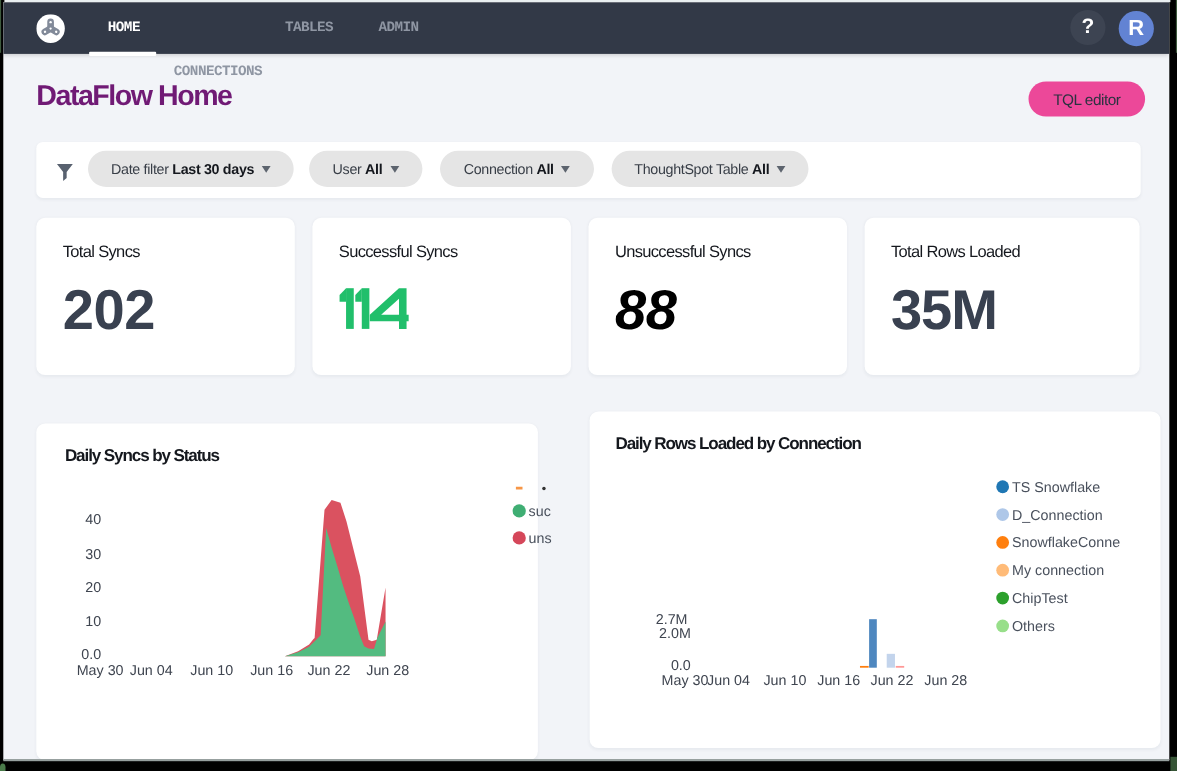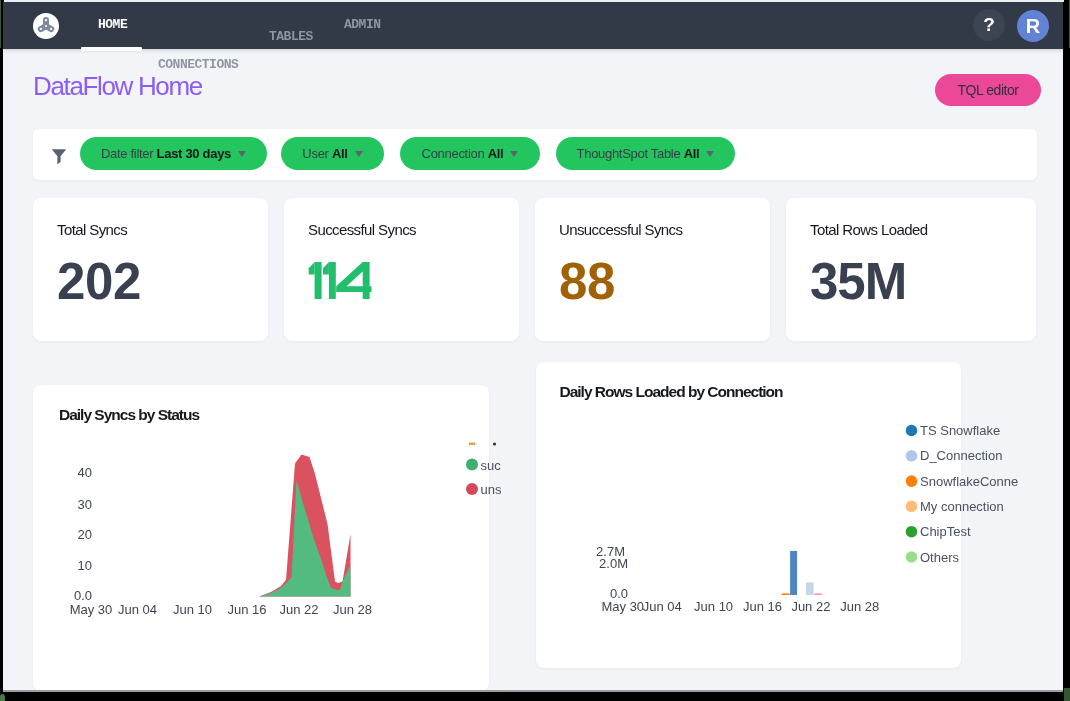--- a/index.html
+++ b/index.html
@@ -11,25 +11,25 @@
 .greenedge { position:absolute; width:1px; background:#3e5a3e; }
 
 #nav { position:absolute; left:0; top:0; width:1060px; height:47px; background:#323947; box-shadow:0 1px 4px rgba(0,0,0,0.18); }
 #logo { position:absolute; left:30px; top:11px; width:26px; height:26px; }
 .navitem { position:absolute; top:0; height:47px; line-height:46px; font-family:Liberation Mono, monospace; font-size:13px; font-weight:700; letter-spacing:-0.5px; color:#8f96a3; }
 .navitem.active { color:#fff; }
 #underline { position:absolute; left:78px; top:45px; width:61px; height:4px; background:#fff; border-radius:1px; }
 #help { position:absolute; left:970px; top:7px; width:32px; height:32px; border-radius:50%; background:#3d4452; color:#fff; text-align:center; line-height:32px; font-size:19px; font-weight:700; }
 #avatar { position:absolute; left:1014px; top:8px; width:32px; height:32px; border-radius:50%; background:#6283d3; color:#fff; text-align:center; line-height:32px; font-size:20px; font-weight:700; }
 
-#title { position:absolute; left:30px; top:70px; font-size:26px; font-weight:400; color:#8b5cf6; letter-spacing:-1.35px; line-height:1.15; }
+#title { position:absolute; left:30px; top:70px; font-size:26px; font-weight:700; color:#701a75; letter-spacing:-1.35px; line-height:1.15; }
 #tql { position:absolute; left:932px; top:72px; width:106px; height:32px; border-radius:16px; background:#ec4899; color:#2b3240; font-size:14px; letter-spacing:-0.45px; text-align:center; line-height:32px; }
 
 #fbar { position:absolute; left:30px; top:127px; width:1004px; height:51px; background:#fff; border-radius:6px; box-shadow:0 1px 3px rgba(25,35,55,0.05); }
-.pill { position:absolute; top:8px; height:33px; border-radius:17px; background:#22c55e; color:#383e47; font-size:13px; letter-spacing:-0.3px; line-height:33px; text-align:center; white-space:nowrap; }
+.pill { position:absolute; top:8px; height:33px; border-radius:17px; background:#e5e5e5; color:#383e47; font-size:13px; letter-spacing:-0.3px; line-height:33px; text-align:center; white-space:nowrap; }
 .pill b { color:#15181e; font-weight:700; }
 .tri { display:inline-block; width:0; height:0; border-left:4.5px solid transparent; border-right:4.5px solid transparent; border-top:6px solid #5d646e; vertical-align:middle; margin-left:7px; margin-top:-2px; }
 
 .card { position:absolute; background:#fff; border-radius:8px; box-shadow:0 1px 3px rgba(25,35,55,0.05); }
 .slabel { position:absolute; left:24px; top:23.5px; font-size:15px; font-weight:400; color:#15181e; letter-spacing:-0.6px; line-height:1; }
 .snum { position:absolute; left:24px; top:58px; font-size:51px; font-weight:700; letter-spacing:-0.4px; color:#394150; line-height:1; }
 
 .ctitle { position:absolute; font-size:15.5px; font-weight:700; color:#15181e; letter-spacing:-1.0px; line-height:1; }
 </style>
 </head>
@@ -51,21 +51,21 @@
           </g>
           <g transform="rotate(240 12 12)">
             <rect x="9.2" y="3.6" width="5.6" height="10.2" rx="2.8"></rect>
             <circle cx="12" cy="6.6" r="1.0" fill="#fff"></circle>
           </g>
           <circle cx="12" cy="12" r="0.95" fill="#fff"></circle>
         </g>
       </svg>
       <div class="navitem active" style="left:95px;">HOME</div>
       <div class="navitem" style="left:155px;margin-top:40px;">CONNECTIONS</div>
-      <div class="navitem" style="left:266px;margin-top:12px;">TABLES</div>
+      <div class="navitem" style="left:256px;">TABLES</div>
       <div class="navitem" style="left:341px;">ADMIN</div>
       <div id="underline"></div>
       <div id="help">?</div>
       <div id="avatar">R</div>
     </div>
     <div id="title">DataFlow Home</div>
     <div id="tql">TQL editor</div>
     <div id="fbar">
       <svg style="position:absolute;left:18px;top:19px;" width="16" height="18" viewBox="0 0 16 18">
         <path d="M0.8 1.2 L15.2 1.2 L9.6 8.3 L9.6 13.8 L6.4 16.6 L6.4 8.3 Z" fill="#58616f"></path>
@@ -87,21 +87,21 @@
           <rect x="30.6" y="64" width="7" height="37"></rect>
           <path d="M39 70.2 L44.9 64 L44.9 76.4 L39 76.4 Z"></path>
           <rect x="44.9" y="64" width="6.9" height="37"></rect>
           <path d="M78.7 64 L52.2 88.2 L52.2 94.1 L78.7 94.1 L78.7 101 L85.6 101 L85.6 94.1 L87.5 94.1 L87.5 88.2 L85.6 88.2 L85.6 64 Z"></path>
         </g>
         <path d="M78.7 73.5 L78.7 88.2 L62.5 88.2 Z" fill="#fff"></path>
       </svg>
     </div>
     <div class="card" style="left:532px; top:196px; width:235px; height:143px;">
       <div class="slabel">Unsuccessful Syncs</div>
-      <div class="snum" style="color:#a16207; letter-spacing:-0.3px;">88</div>
+      <div class="snum" style="color:#000000; letter-spacing:-0.3px;font-style:italic;">88</div>
     </div>
     <div class="card" style="left:783px; top:196px; width:250px; height:143px;">
       <div class="slabel">Total Rows Loaded</div>
       <div class="snum" style="color:#394150; letter-spacing:-1.0px;">35M</div>
     </div>
 
     <div class="card" style="left:30px; top:383px; width:456px; height:306px;">
       <div class="ctitle" style="left:26px; top:22px;">Daily Syncs by Status</div>
       <svg width="486" height="306" viewBox="0 0 486 306" style="position:absolute;left:0;top:0;">
         <g font-family="Liberation Sans,sans-serif" font-size="13" fill="#3f4550">
@@ -126,21 +126,21 @@
         <circle cx="461.5" cy="59" r="1.6" fill="#333"></circle>
         <circle cx="439" cy="79.5" r="6" fill="#3fae73"></circle>
         <circle cx="439" cy="104" r="6" fill="#d5475a"></circle>
         <g font-family="Liberation Sans,sans-serif" font-size="13" fill="#4a515d">
           <text x="447.5" y="84.5">suc</text>
           <text x="447.5" y="109">uns</text>
         </g>
       </svg>
     </div>
 
-    <div class="card" style="left:533px; top:360px; width:425px; height:306px;">
+    <div class="card" style="left:533px; top:372px; width:519px; height:306px;">
       <div class="ctitle" style="left:23.5px; top:22px;">Daily Rows Loaded by Connection</div>
       <svg width="503" height="306" viewBox="0 0 503 306" style="position:absolute;left:0;top:0;">
         <g font-family="Liberation Sans,sans-serif" font-size="13" fill="#3f4550">
           <text x="89" y="193.5" text-anchor="end">2.7M</text>
           <text x="92" y="206" text-anchor="end">2.0M</text>
           <text x="92" y="235.5" text-anchor="end">0.0</text>
           <text x="86.8" y="248.5" text-anchor="middle">May 30</text>
           <text x="126.3" y="248.5" text-anchor="middle">Jun 04</text>
           <text x="177.6" y="248.5" text-anchor="middle">Jun 10</text>
           <text x="226.5" y="248.5" text-anchor="middle">Jun 16</text>

